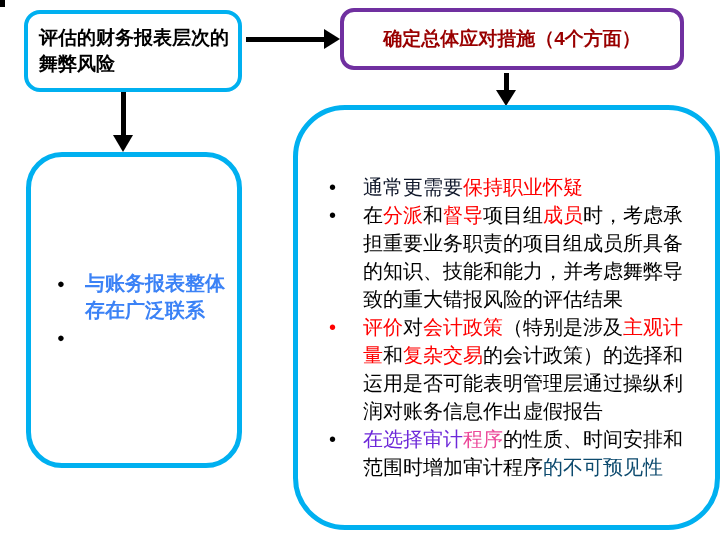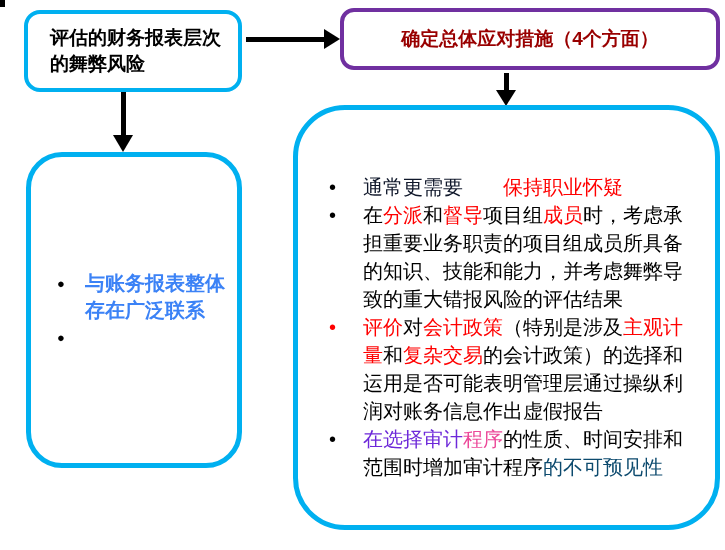--- a/index.html
+++ b/index.html
@@ -26,25 +26,25 @@
   .box{
     position:absolute;
     box-sizing:border-box;
     background:#fff;
   }
   .box-tl{
     left:24px;top:10px;width:218px;height:82px;
     border:4px solid var(--cyan-border);
     border-radius:16px;
     display:flex;align-items:center;
-    padding:4px 8px 4px 22px;
+    padding:4px 8px 4px 11px;
     font-size:19px;font-weight:bold;line-height:26px;color:var(--black);
   }
   .box-tr{
-    left:340px;top:8px;width:380px;height:62px;
+    left:340px;top:8px;width:344px;height:62px;
     border:4px solid var(--purple-border);
     border-radius:14px;
     display:flex;align-items:center;justify-content:center;
     padding:2px 8px;
     font-size:19px;font-weight:bold;line-height:24px;
   }
   .box-bl{
     left:26px;top:152px;width:216px;height:316px;
     border:5px solid var(--cyan-border);
     border-radius:36px;
@@ -122,21 +122,21 @@
         <li>
           <span class="marker" style="color: rgb(0, 0, 0);">●</span>
         </li>
       </ul>
   </div>
 
   <div class="box box-br">
     <ul class="bullets br-list">
         <li>
           <span class="marker" style="color: rgb(0, 0, 0);">•</span>
-          <span class="seg-text"><span style="color: #0f172a;">通常更需要</span><span style="color: rgb(255, 0, 0); margin-left: 40px;">保持职业怀疑</span></span>
+          <span class="seg-text"><span style="color: #0f172a;">通常更需要</span><span style="color: rgb(255, 0, 0);">保持职业怀疑</span></span>
         </li>
         <li>
           <span class="marker" style="color: rgb(0, 0, 0);">•</span>
           <span class="seg-text"><span style="color: rgb(0, 0, 0);">在</span><span style="color: rgb(255, 0, 0);">分派</span><span style="color: rgb(0, 0, 0);">和</span><span style="color: rgb(255, 0, 0);">督导</span><span style="color: rgb(0, 0, 0);">项目组</span><span style="color: rgb(255, 0, 0);">成员</span><span style="color: rgb(0, 0, 0);">时，考虑承担重要业务职责的项目组成员所具备的知识、技能和能力，并考虑舞弊导致的重大错报风险的评估结果</span></span>
         </li>
         <li>
           <span class="marker" style="color: rgb(255, 0, 0);">•</span>
           <span class="seg-text"><span style="color: rgb(255, 0, 0);">评价</span><span style="color: rgb(0, 0, 0);">对</span><span style="color: rgb(255, 0, 0);">会计政策</span><span style="color: rgb(0, 0, 0);">（特别是涉及</span><span style="color: rgb(255, 0, 0);">主观计量</span><span style="color: rgb(0, 0, 0);">和</span><span style="color: rgb(255, 0, 0);">复杂交易</span><span style="color: rgb(0, 0, 0);">的会计政策）的选择和运用是否可能表明管理层通过操纵利润对账务信息作出虚假报告</span></span>
         </li>
         <li>

